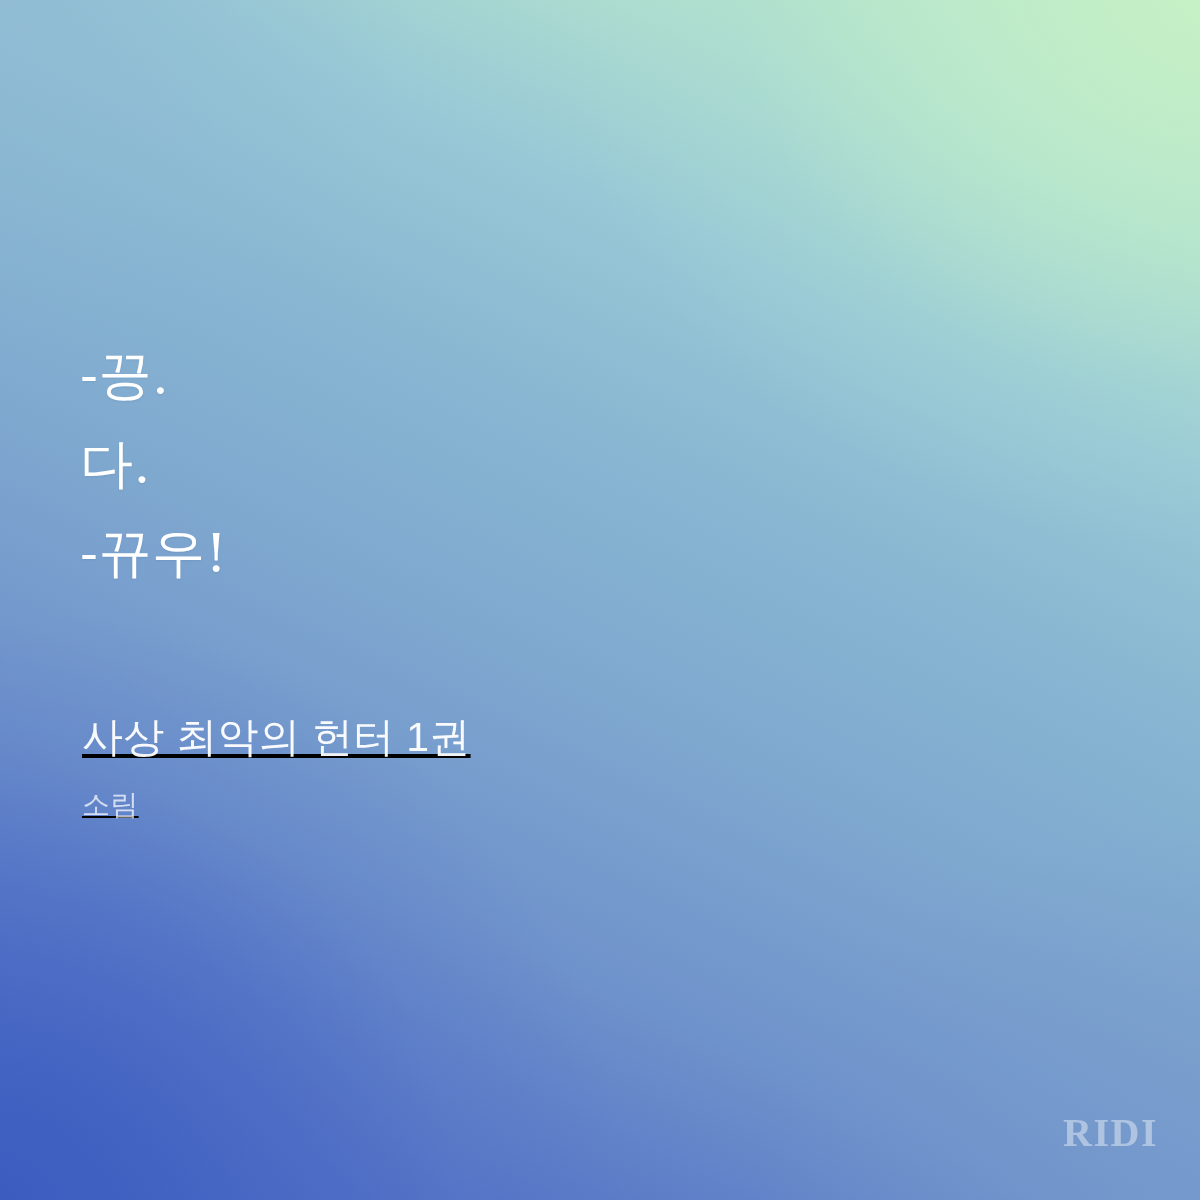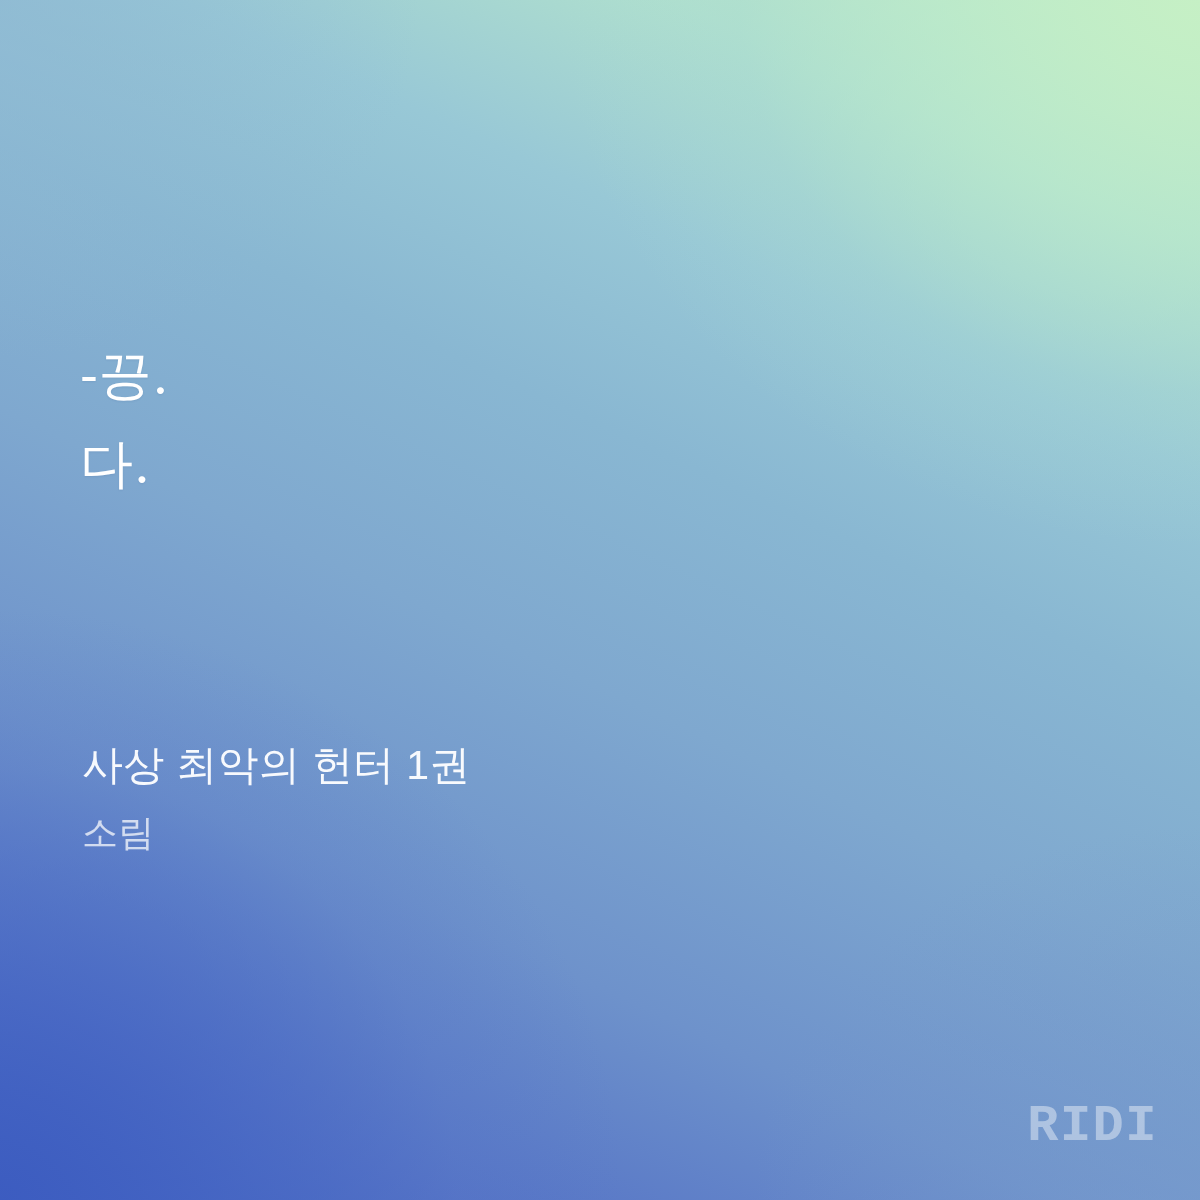--- a/index.html
+++ b/index.html
@@ -88,46 +88,47 @@
     line-height: 89px;
     color: #ffffff;
     letter-spacing: 0.5px;
     white-space: pre-wrap;
     text-shadow: 0 1px 2px rgba(40, 70, 130, 0.10);
   }
 
   .meta-block {
     position: absolute;
     left: 82px;
-    top: 724px;
+    top: 696px;
     width: 1000px;
+    text-decoration: underline;
   }
 
   .meta-title {
     font-family: "Liberation Sans", "DejaVu Sans", sans-serif;
     font-size: 41px;
     line-height: 82px;
     color: rgba(255, 255, 255, 0.95);
     letter-spacing: 0.3px;
   }
 
   .meta-author {
     font-family: "Liberation Sans", "DejaVu Sans", sans-serif;
-    font-size: 36px;
+    font-size: 28px;
     line-height: 54px;
     color: rgba(255, 255, 255, 0.72);
     letter-spacing: 0.3px;
   }
 
   .brand-logo {
     position: absolute;
     right: 42px;
     bottom: 44px;
-    font-family: Liberation Mono, monospace;
-    font-size: 52px;
+    font-family: Liberation Serif, serif;
+    font-size: 40px;
     font-weight: bold;
     letter-spacing: 1.5px;
     color: rgba(255, 255, 255, 0.42);
     user-select: none;
   }
 </style>
 </head>
 <body>
 
 <div class="card">
@@ -136,20 +137,21 @@
   <div class="bg-layer bg-tr-glow"></div>
   <div class="bg-layer bg-bl-glow"></div>
   <div class="bg-layer bg-br-soft"></div>
   <div class="bg-layer bg-tl-soft"></div>
 
   <div class="content">
 
     <div class="quote-block">
       <div class="quote-line">-끙.</div>
       <div class="quote-line">다.</div>
+      <div class="quote-line">-뀨우!</div>
     </div>
 
     <div class="meta-block">
       <div class="meta-title">사상 최악의 헌터 1권</div>
       <div class="meta-author">소림</div>
     </div>
 
     <div class="brand-logo">RIDI</div>
 
   </div>

